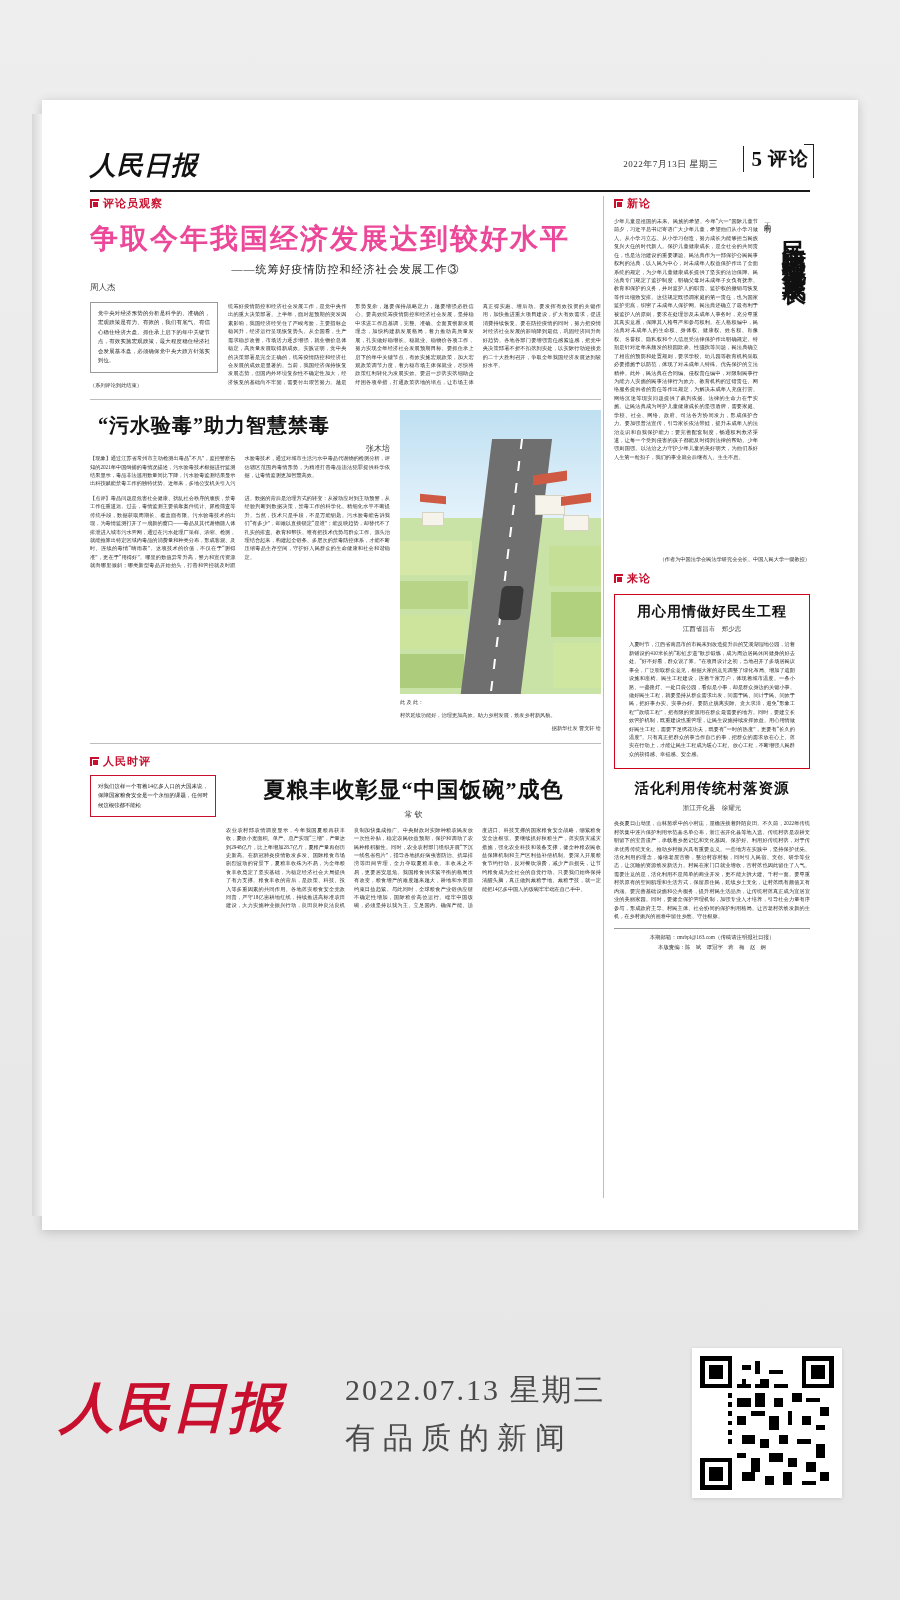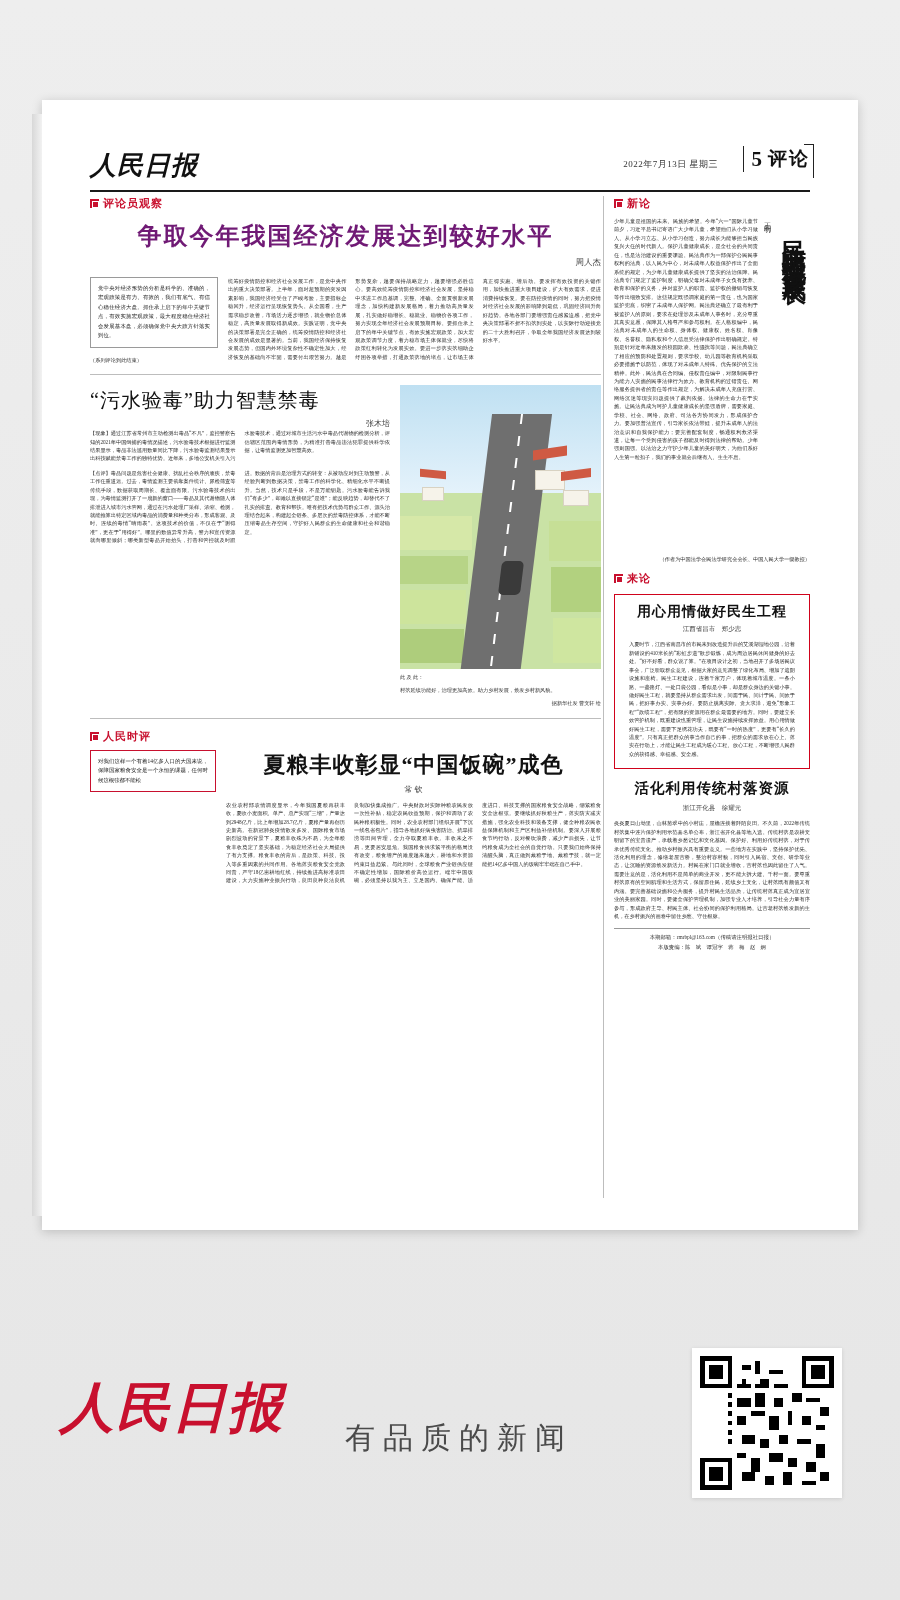--- a/index.html
+++ b/index.html
@@ -75,25 +75,25 @@
     display:inline-block; width:9px; height:9px; background:#c8102e;
     position:relative;
   }
   .rubric .mark:after{
     content:""; position:absolute; left:2px; top:2px; width:5px;height:5px;
     border:1px solid #fff;
   }
   .rubric .txt { color:#c8102e; font-size:11px; font-weight:bold; letter-spacing:1px;}
 
   .headline {
-    text-align:center; font-size:24px; font-weight:bold; color:#701a75;
+    text-align:left; font-size:28px; font-weight:bold; color:#ec4899;
     letter-spacing:2px; line-height:1.25; margin:10px 0 6px;
   }
   .subhead { text-align:center; font-size:11px; color:#222; letter-spacing:1px; }
-  .byline { text-align:right; font-size:8.5px; color:#444; margin:5px 0 8px; }
+  .byline { text-align:left; font-size:8.5px; color:#444; margin:5px 0 8px; }
 
   
   .tcol { font-size:5.2px; line-height:1.62; color:#2a2a2a; text-align:justify; word-break:break-all; }
   .cols3 { column-count:3; column-gap:9px; }
   .cols2 { column-count:2; column-gap:9px; }
 
   .quotebox {
     border:1px solid #9a9a9a; padding:6px 7px; font-size:5.4px; line-height:1.75;
     color:#222; text-align:justify; word-break:break-all;
   }
@@ -191,38 +191,39 @@
       <div class="content">
 
         <div class="col-left">
 
           <div>
             <div class="rubric">
               <span class="mark"></span>
               <span class="txt">评论员观察</span>
             </div>
             <div class="headline">争取今年我国经济发展达到较好水平</div>
+            <div class="subhead">——统筹好疫情防控和经济社会发展工作③</div>
             <div class="byline">周人杰</div>
 
             <div style="display:flex; gap:10px;">
               <div style="width:128px;">
                 <div class="quotebox">党中央对经济形势的分析是科学的、准确的，宏观政策是有力、有效的，我们有底气、有信心稳住经济大盘。抓住承上启下的年中关键节点，有效实施宏观政策，最大程度稳住经济社会发展基本盘，必须确保党中央大政方针落实到位。</div>
                 <div class="tcol" style="margin-top:8px;">（系列评论到此结束）</div>
               </div>
               <div class="tcol cols3" style="flex:1;">统筹好疫情防控和经济社会发展工作，是党中央作出的重大决策部署。上半年，面对超预期的突发因素影响，我国经济经受住了严峻考验，主要指标企稳回升，经济运行呈现恢复势头。从全国看，生产需求稳步改善，市场活力逐步增强，就业物价总体稳定，高质量发展取得新成效。实践证明，党中央的决策部署是完全正确的，统筹疫情防控和经济社会发展的成效是显著的。当前，我国经济保持恢复发展态势，但国内外环境复杂性不确定性加大，经济恢复的基础尚不牢固，需要付出艰苦努力。越是形势复杂，越要保持战略定力，越要增强必胜信心。要高效统筹疫情防控和经济社会发展，坚持稳中求进工作总基调，完整、准确、全面贯彻新发展理念，加快构建新发展格局，着力推动高质量发展，扎实做好稳增长、稳就业、稳物价各项工作，努力实现全年经济社会发展预期目标。要抓住承上启下的年中关键节点，有效实施宏观政策，加大宏观政策调节力度，着力稳市场主体保就业，尽快将政策红利转化为发展实效。要进一步落实落细助企纾困各项举措，打通政策落地的堵点，让市场主体真正得实惠、增后劲。要发挥有效投资的关键作用，加快推进重大项目建设，扩大有效需求，促进消费持续恢复。要在防控疫情的同时，努力把疫情对经济社会发展的影响降到最低，巩固经济回升向好趋势。各地各部门要增强责任感紧迫感，把党中央决策部署不折不扣落到实处，以实际行动迎接党的二十大胜利召开，争取全年我国经济发展达到较好水平。</div>
             </div>
           </div>
 
           <div class="sep"></div>
 
           <div>
 
             <div style="display:flex; gap:10px;">
               <div style="width:300px;">
-                <div style="font-size:20px; font-weight:normal; letter-spacing:1px; color:#111; margin:2px 0 4px;">“污水验毒”助力智慧禁毒</div>
+                <div style="font-size:20px; font-weight:bold; letter-spacing:1px; color:#111; margin:2px 8px 4px;">“污水验毒”助力智慧禁毒</div>
                 <div style="text-align:right; font-size:8px; color:#444; margin-bottom:0;">张木培</div>
                 <div class="tcol cols2">【现象】通过江苏省常州市主动检测出毒品“不凡”，监控警察告知的2021年中国缉捕的毒情况描述，污水验毒技术根据进行监测结果显示，毒品非法滥用数量同比下降，污水验毒监测结果显示出科技赋能禁毒工作的独特优势。近年来，多地公安机关引入污水验毒技术，通过对城市生活污水中毒品代谢物的检测分析，评估辖区范围内毒情形势，为精准打击毒品违法犯罪提供科学依据，让毒情监测更加智慧高效。</div>
                 <div class="tcol cols2" style="margin-top:6px;">【点评】毒品问题是危害社会健康、扰乱社会秩序的顽疾，禁毒工作任重道远。过去，毒情监测主要依靠案件统计、尿检筛查等传统手段，数据获取周期长、覆盖面有限。污水验毒技术的出现，为毒情监测打开了一扇新的窗口——毒品及其代谢物随人体排泄进入城市污水管网，通过在污水处理厂采样、浓缩、检测，就能推算出特定区域内毒品的消费量和种类分布，形成客观、及时、连续的毒情“晴雨表”。这项技术的价值，不仅在于“测得准”，更在于“用得好”。哪里的数值异常升高，警力和宣传资源就向哪里倾斜；哪类新型毒品开始抬头，打击和管控就及时跟进。数据的背后是治理方式的转变：从被动应对到主动预警，从经验判断到数据决策，禁毒工作的科学化、精细化水平不断提升。当然，技术只是手段，不是万能钥匙。污水验毒能告诉我们“有多少”，却难以直接锁定“是谁”；能反映趋势，却替代不了扎实的排查、教育和帮扶。唯有把技术优势与群众工作、源头治理结合起来，构建起全链条、多层次的禁毒防控体系，才能不断压缩毒品生存空间，守护好人民群众的生命健康和社会和谐稳定。</div>
               </div>
 
               <div style="flex:1;">
 
                 <div class="illus">
                   <div class="sky"></div>
                   <div class="ground"></div>
@@ -305,20 +306,21 @@
           </div>
 
         </div>
 
       </div>
     </div>
   </div>
 
   <div class="brandbar">
     <div class="brand-logo">人民日报</div>
+    <div class="brand-date">2022.07.13 星期三</div>
     <div class="brand-slogan">有品质的新闻</div>
     <div class="qr">
       <svg class="qr-inner" viewBox="0 0 29 29" shape-rendering="crispEdges">
         <rect width="29" height="29" fill="#fff"></rect>
         <g fill="#000">
 
           <rect x="0" y="0" width="7" height="7"></rect>
             <rect x="1" y="1" width="5" height="5" fill="#fff"></rect>
             <rect x="2" y="2" width="3" height="3"></rect>
           <rect x="22" y="0" width="7" height="7"></rect>

